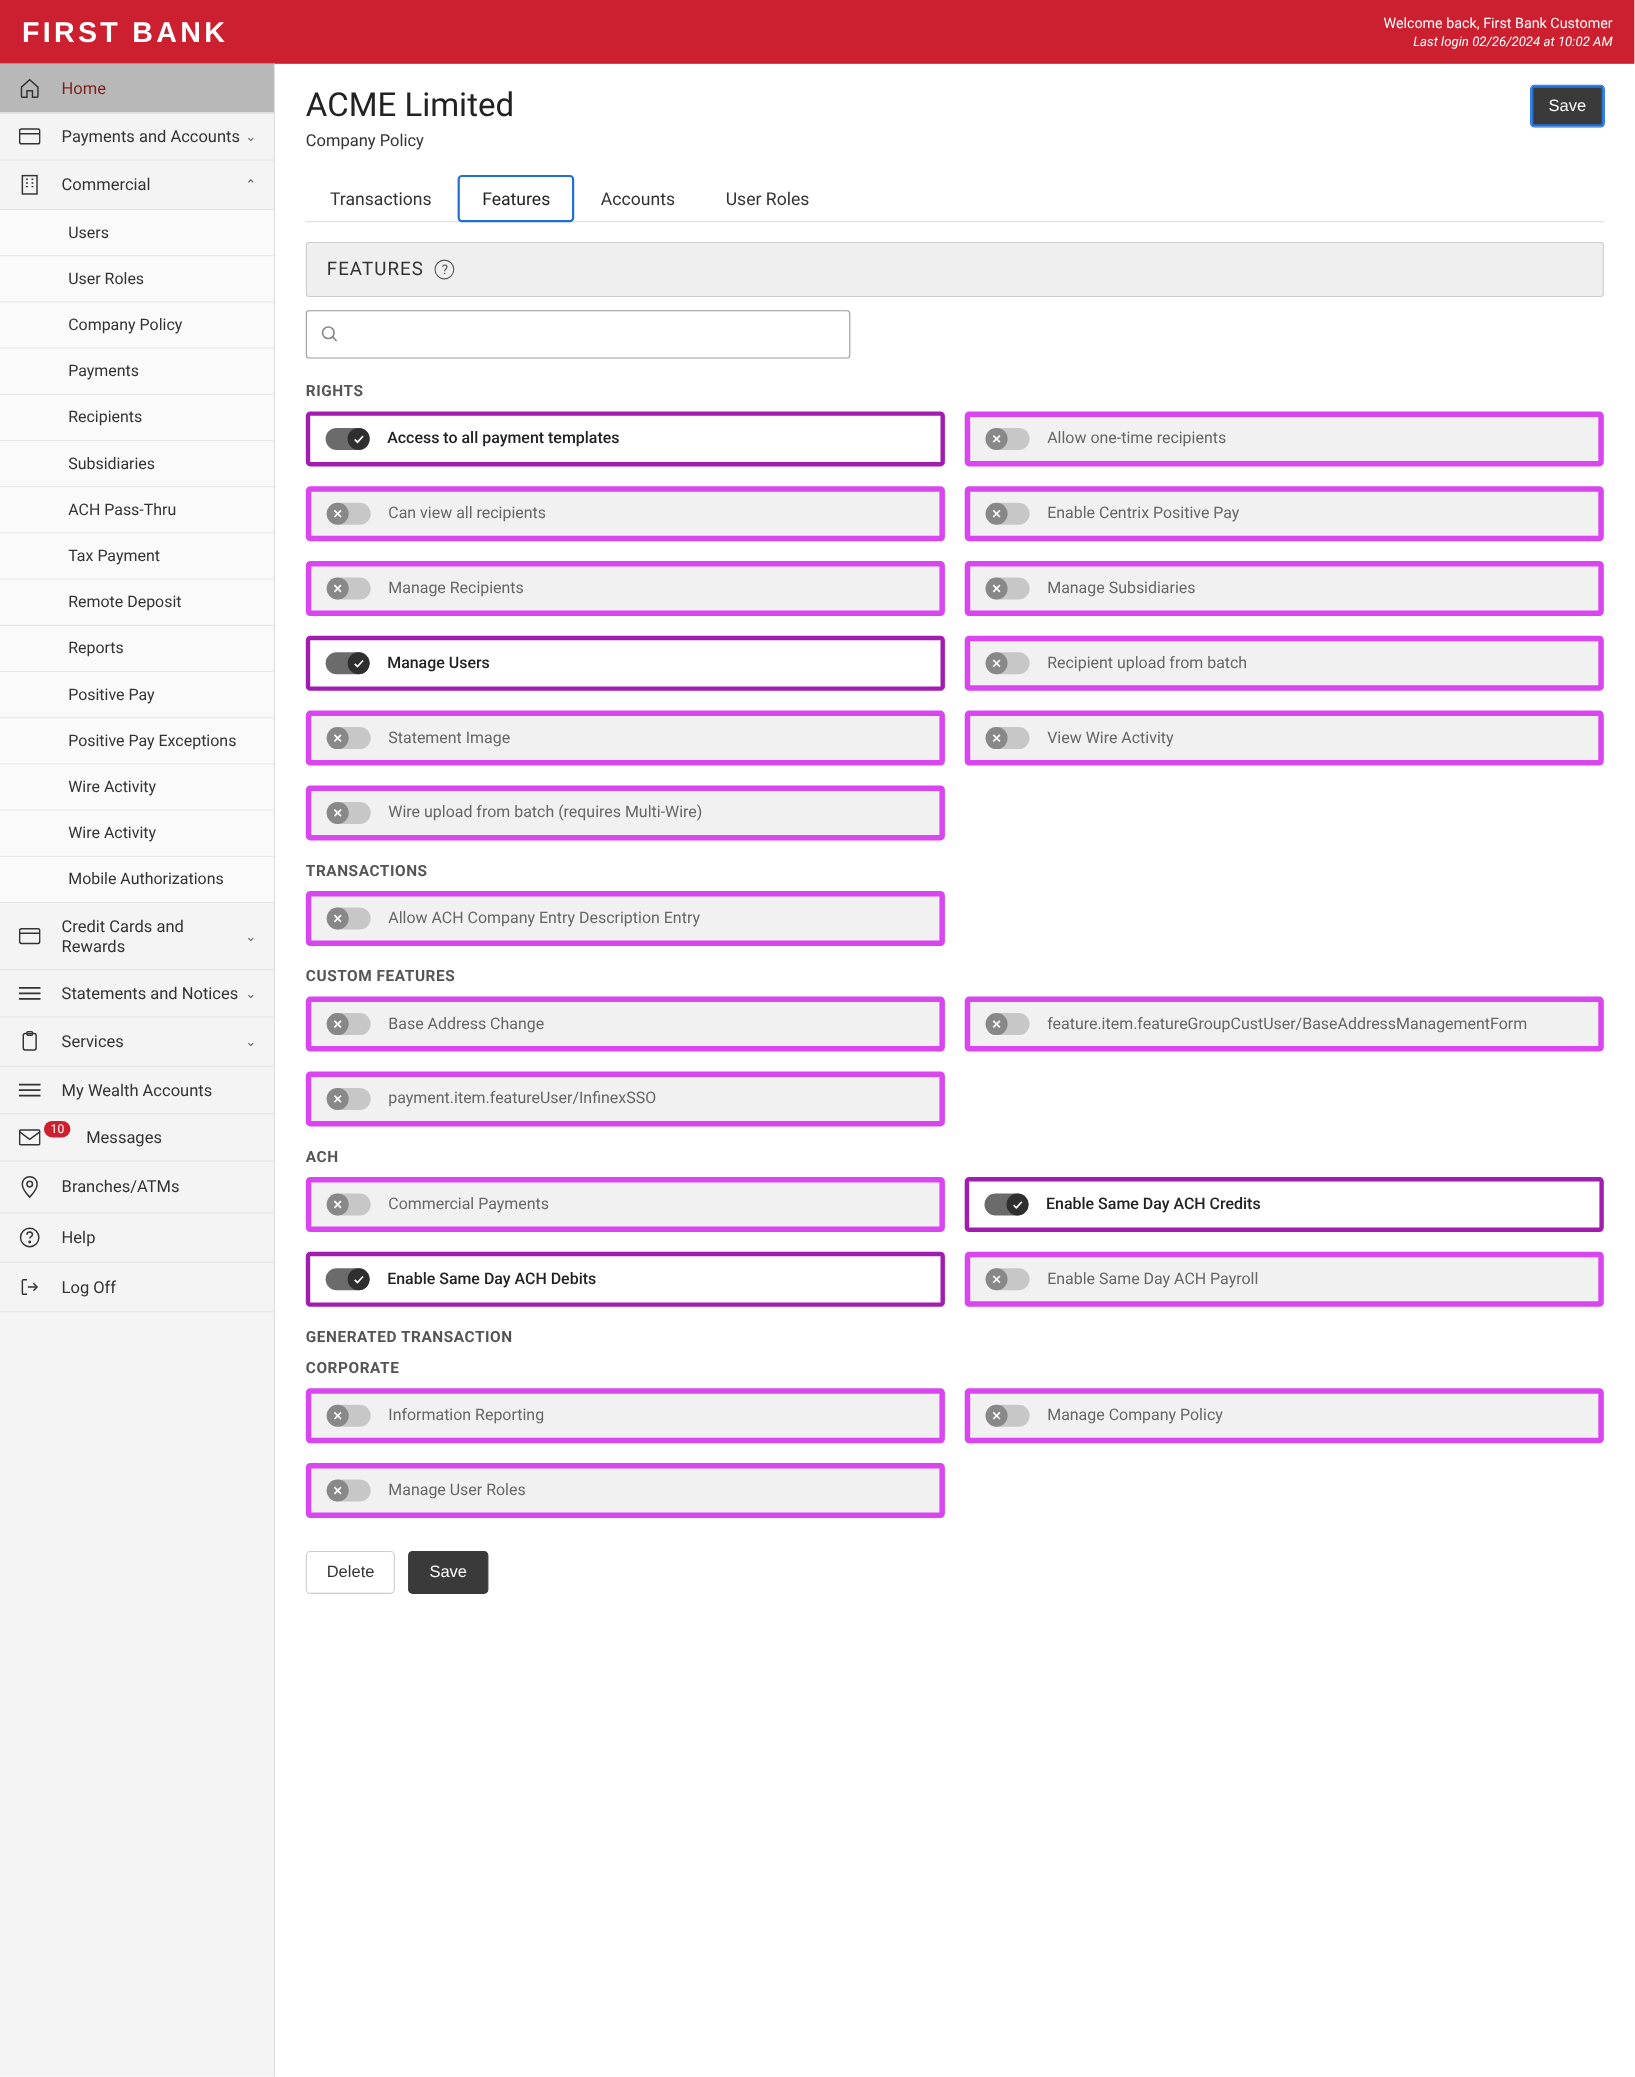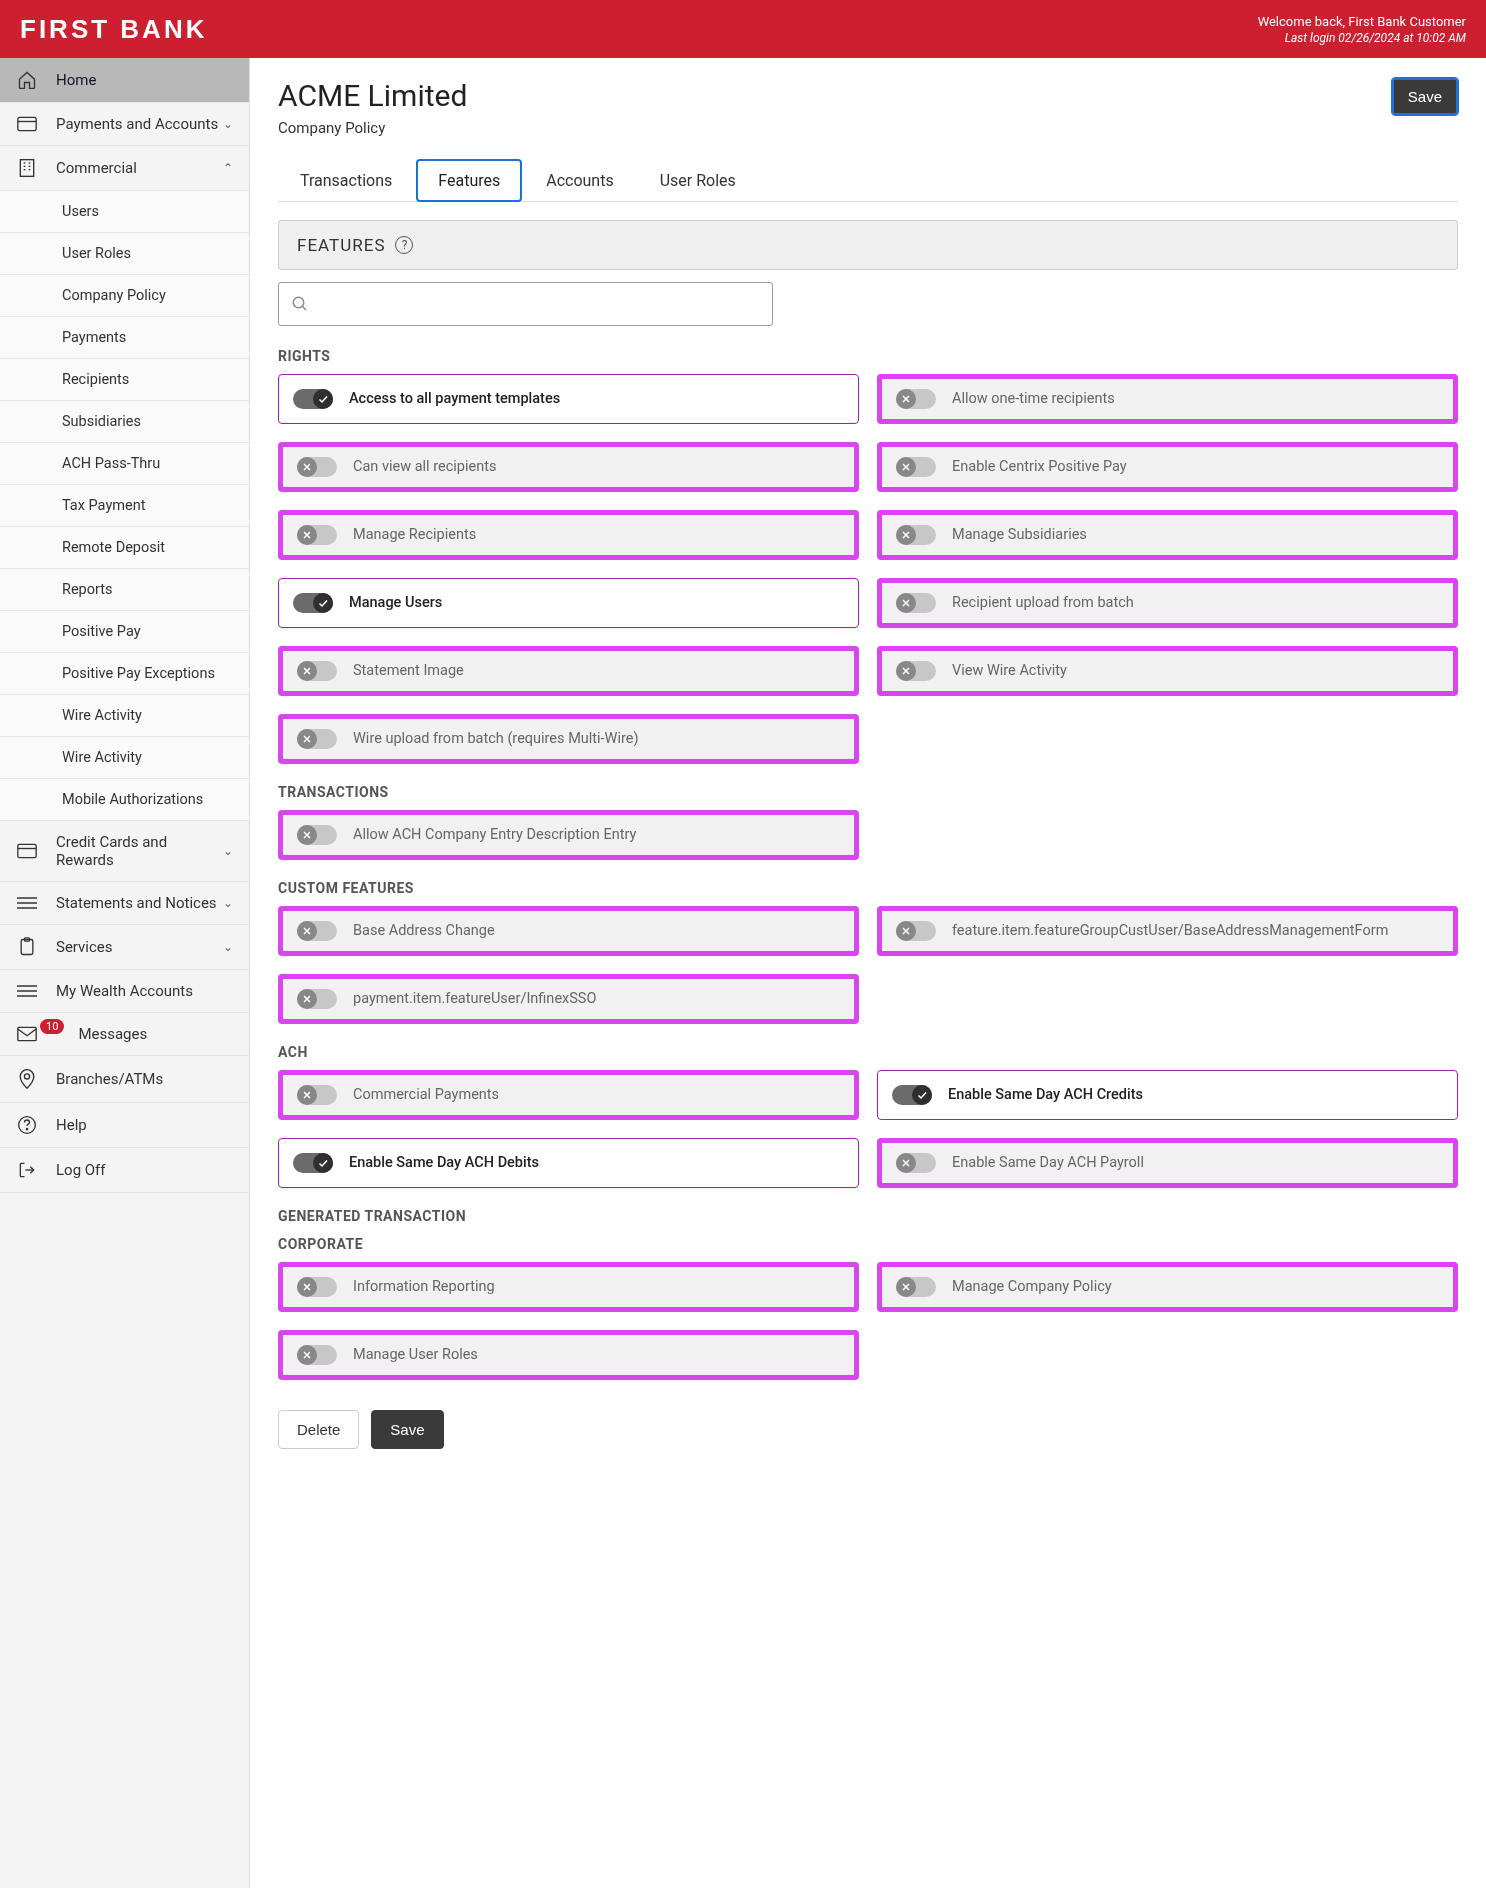--- a/index.html
+++ b/index.html
@@ -57,21 +57,21 @@
   .sidebar-item.top-level {
     font-weight: 400;
   }
   .sidebar-item.sub {
     padding-left: 62px;
     font-size: 14.5px;
     background: #fafafa;
   }
   .sidebar-item.selected {
     background: #b8b8b8;
-    color: #0f172a;
+    color: #7f1d1d;
   }
   .sidebar-item .icon-slot {
     width: 22px;
     margin-right: 18px;
     display: flex;
     align-items: center;
     justify-content: center;
   }
   .sidebar-item .label {
     flex: 1;
@@ -209,21 +209,21 @@
     width: calc(50% - 9px);
     background: #f1f1f1;
     border: 5px solid #d946ef;
     border-radius: 4px;
     min-height: 46px;
     display: flex;
     align-items: center;
     padding: 10px 14px;
   }
   .feature-row.on {
-    border: 1px solid #a21caf;
+    border: 4px solid #a21caf;
     background: #fff;
   }
   .feature-row .label {
     font-size: 14.5px;
     color: #666;
     flex: 1;
     line-height: 1.35;
   }
   .feature-row.on .label {
     color: #222;

